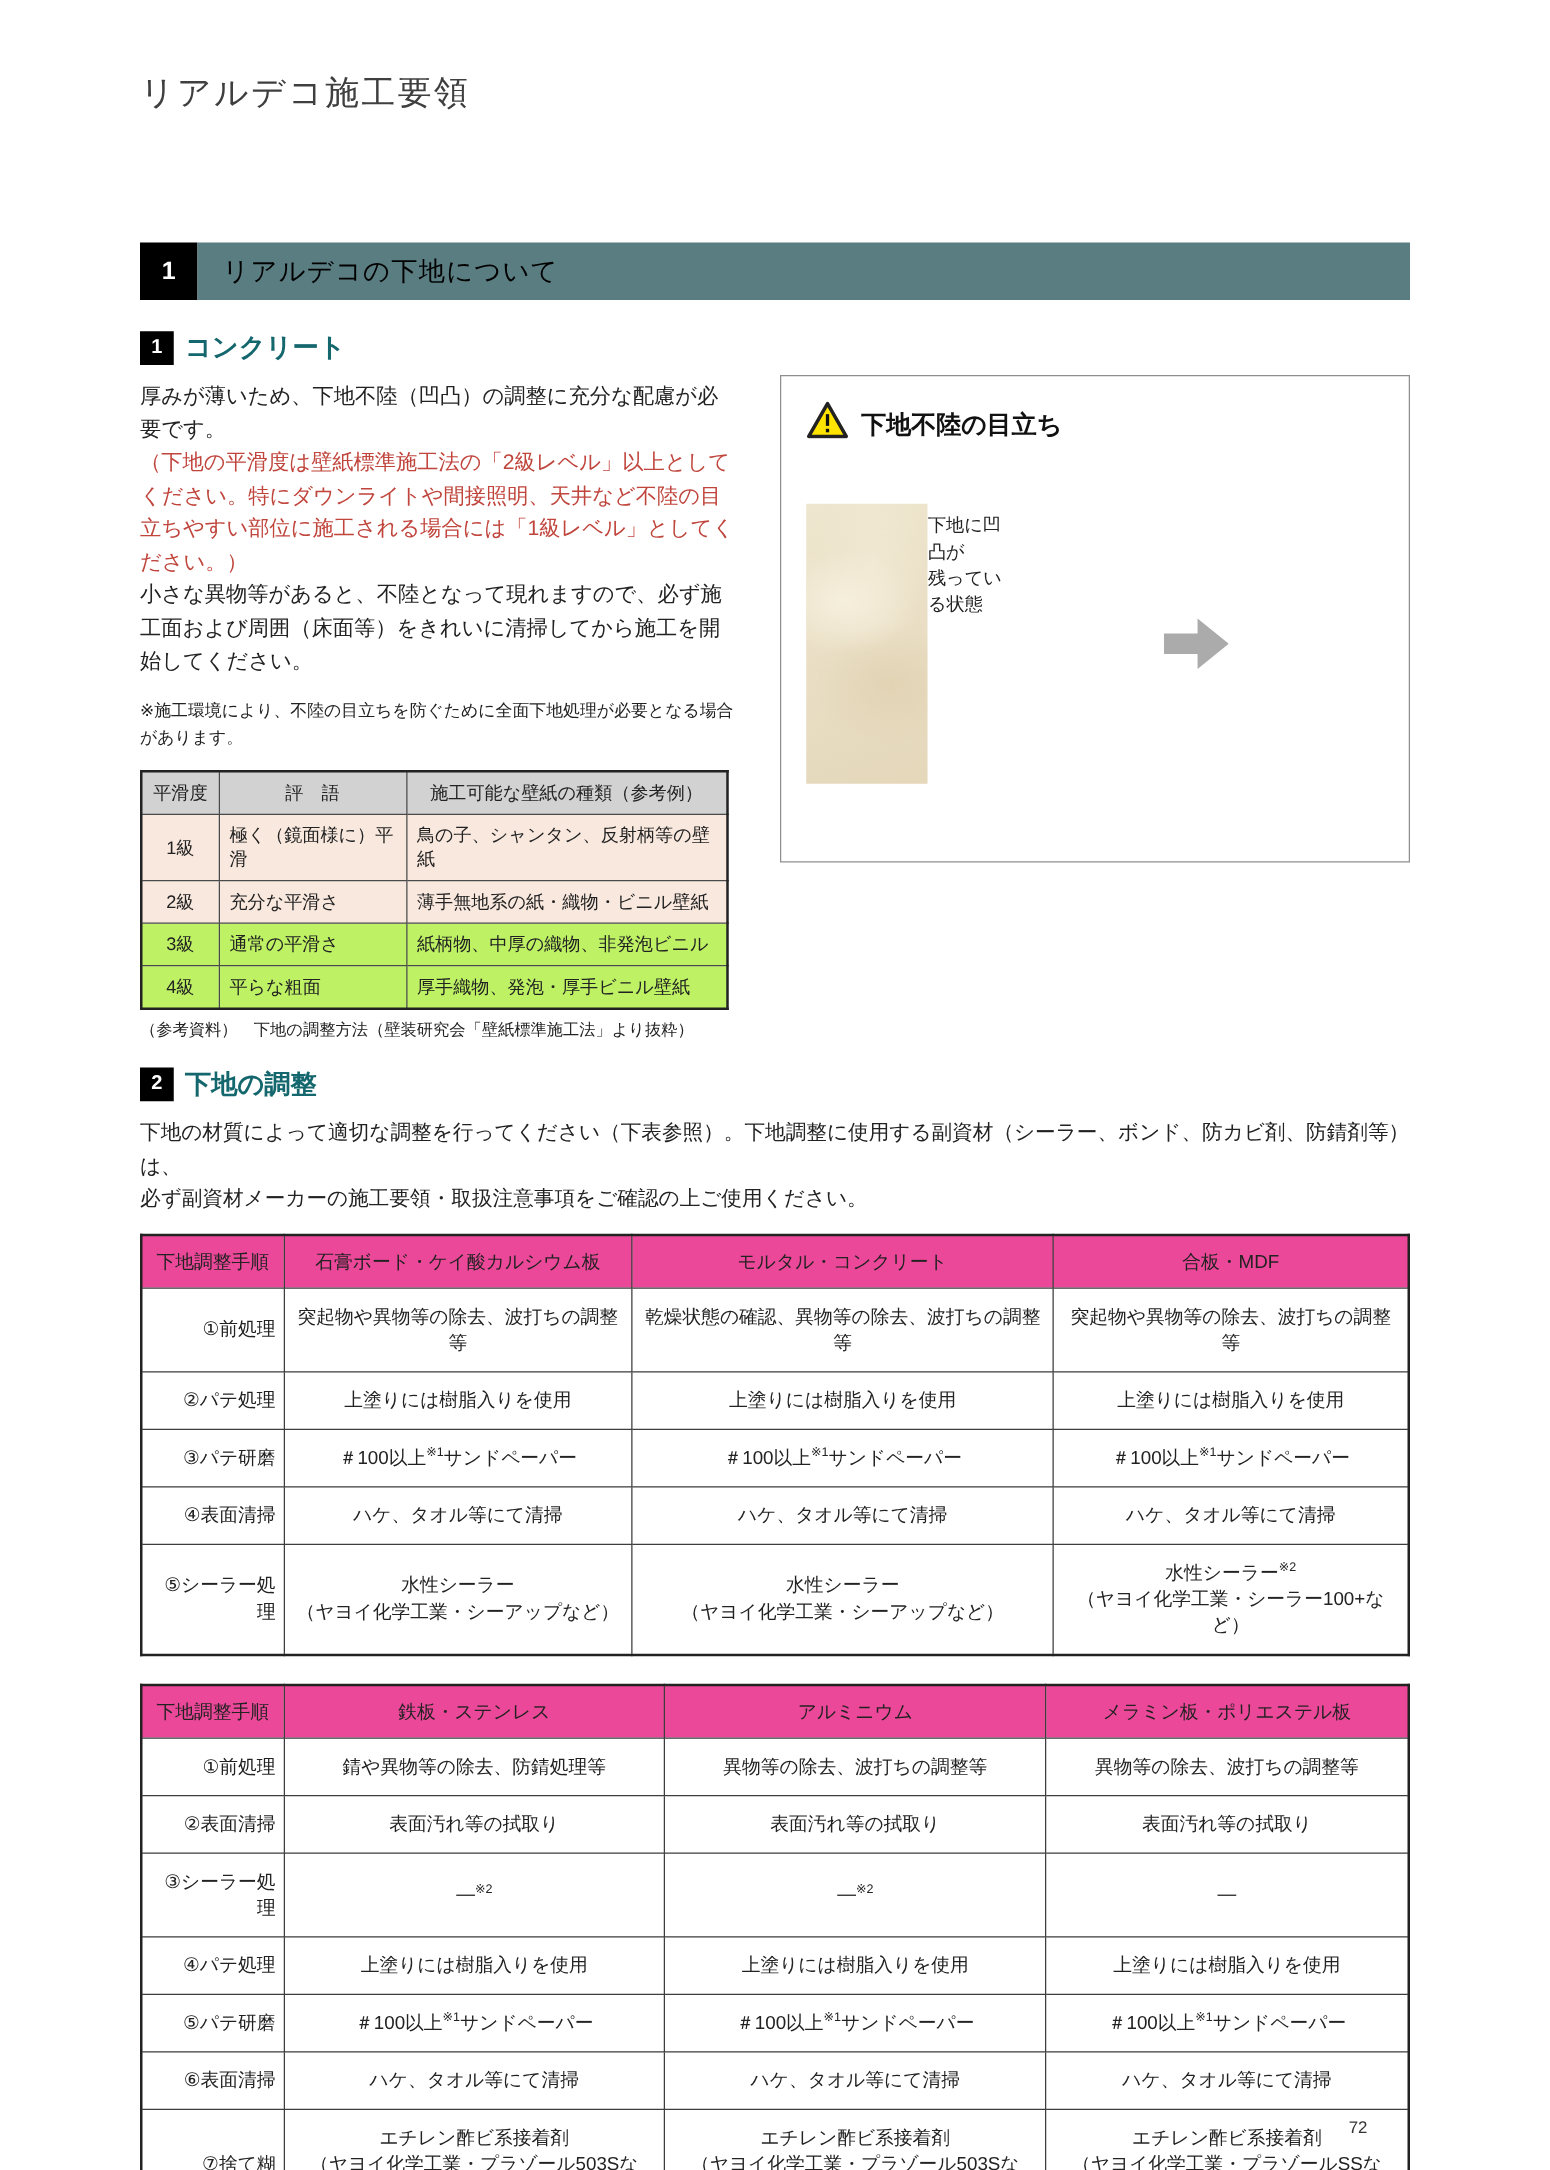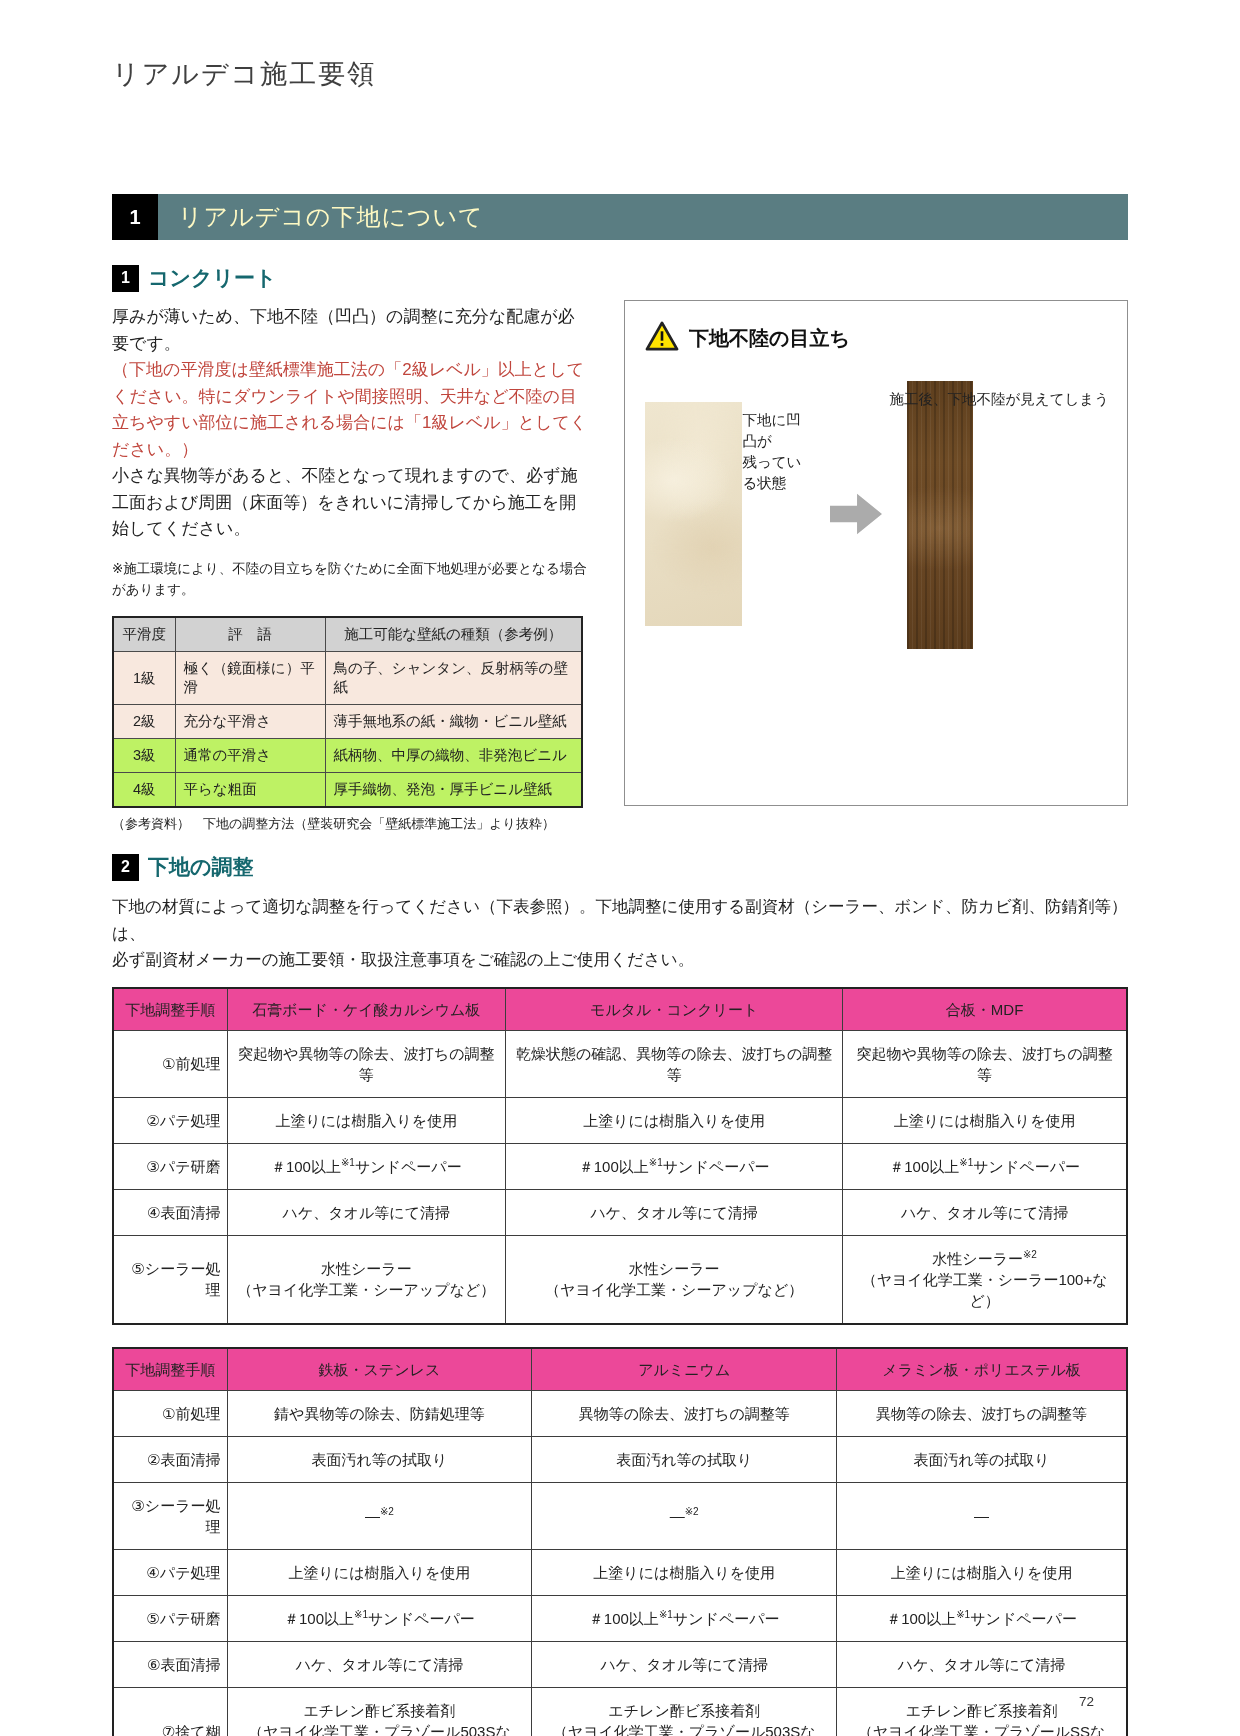--- a/index.html
+++ b/index.html
@@ -8,21 +8,21 @@
     position:relative; width:1240px; height:1736px; margin:0 auto;
     background:#ffffff; overflow:hidden;
     font-family:"Liberation Sans","DejaVu Sans",sans-serif; color:#222;
   }
   .content { position:absolute; left:112px; top:0; width:1016px; }
 
   .doc-title { margin-top:56px; font-size:27px; font-weight:400; color:#3f3f3f; letter-spacing:2px; }
 
   .band { display:flex; height:46px; margin-top:102px; }
   .band-num { width:46px; background:#000; color:#fff; display:flex; align-items:center; justify-content:center; font-size:20px; font-weight:bold; }
-  .band-title { flex:1; background:#5a7d82; color:#fef9c3; font-size:24px; display:flex; align-items:center; padding-left:20px; letter-spacing:1px; }
+  .band-title { flex:1; background:#5a7d82; color:#000000; font-size:21px; display:flex; align-items:center; padding-left:20px; letter-spacing:1px; }
 
   .row { display:flex; margin-top:24px; align-items:flex-start; }
   .col-left { width:478px; }
   .col-right { width:504px; margin-left:34px; margin-top:36px; }
 
   .subhead { display:flex; align-items:center; gap:9px; }
   .subhead .num { width:27px; height:27px; background:#000; color:#fff; font-weight:bold; font-size:16px; display:flex; align-items:center; justify-content:center; }
   .subhead .t { color:#15676e; font-size:21px; font-weight:bold; }
 
   .bodytext { margin-top:12px; font-size:17px; line-height:1.56; }
@@ -34,21 +34,21 @@
 
   table.small-table { margin-top:16px; width:471px; border-collapse:collapse; border:2px solid #222; font-size:14.5px; }
   table.small-table th, table.small-table td { border:1px solid #4a4a4a; padding:7px 8px; }
   table.small-table th { background:#d2d2d2; font-weight:normal; text-align:center; }
   table.small-table td { background:#bef264; }
   table.small-table td:first-child { text-align:center; width:62px; }
   table.small-table td:nth-child(2) { width:150px; }
   table.small-table tr.hl td { background:#f8e8de; }
   .table-caption { margin-top:7px; font-size:13px; }
 
-  .callout { width:504px; height:506px; border:1px solid #8f8f8f; padding:20px 18px 14px 20px; }
+  .callout { width:504px; height:390px; border:1px solid #8f8f8f; padding:20px 18px 14px 20px; }
   .callout-head { display:flex; align-items:center; gap:10px; font-size:20px; font-weight:bold; color:#111; }
   .imgs { display:flex; align-items:flex-start; margin-top:25px; }
   .img-col { display:flex; }
   .img-before-wrap { margin-top:21px; width:160px; }
   .img-after-wrap { width:202px; }
   .img-before {
     width:160px; height:224px;
     background:
       radial-gradient(ellipse 80px 60px at 30% 35%, #f6efdd 0%, rgba(246,239,221,0) 70%),
       radial-gradient(ellipse 90px 70px at 70% 65%, #e2d3b4 0%, rgba(226,211,180,0) 70%),
@@ -161,24 +161,20 @@
           </div>
           <div class="imgs">
             <div class="img-col img-before-wrap">
               <div class="img-before"></div>
               <div class="img-caption">下地に凹凸が
 残っている状態</div>
             </div>
             <div class="arrow-wrap">
               <div class="arrow"></div>
             </div>
-            <div class="img-col img-after-wrap">
-              <div class="img-after"></div>
-              <div class="img-caption after">施工後、下地不陸が見えてしまう</div>
-            </div>
           </div>
         </div>
       </div>
     </div>
 
     <div class="sec2">
       <div class="subhead">
         <div class="num">2</div>
         <div class="t">下地の調整</div>
       </div>

